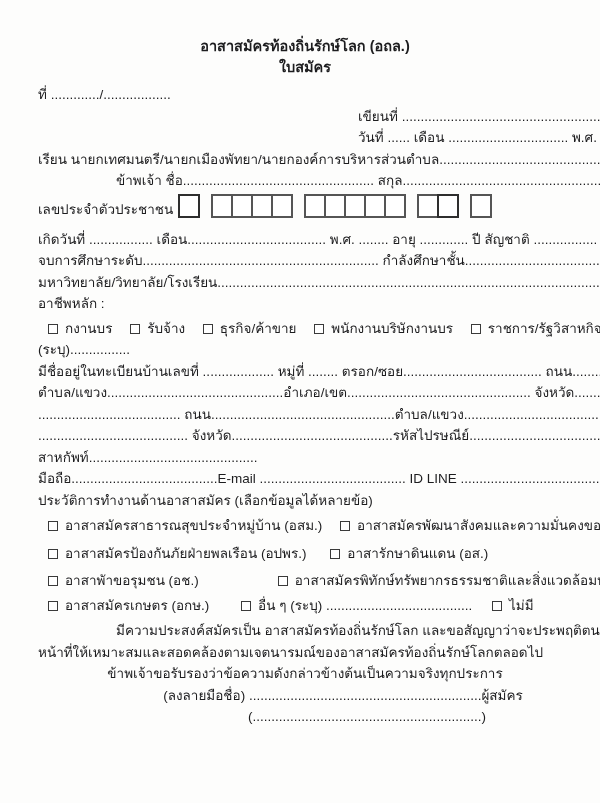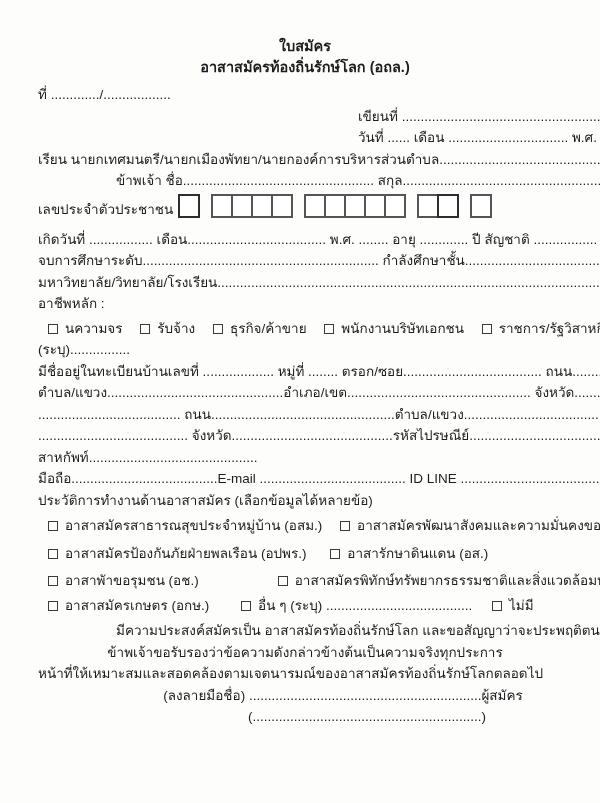--- a/index.html
+++ b/index.html
@@ -33,22 +33,22 @@
   .idb { width:22px; height:24px; border:2px solid #555; background:#fff; margin-left:-2px; }
   .idb:first-child { margin-left:0; }
   .idg.g1 .idb { border-color:#2e2e2e; }
   .idg.g4 .idb:nth-child(2), .idg.g4 .idb:nth-child(3) { border-color:#2e2e2e; }
 </style>
 </head>
 <body>
 
 <div class="page">
 
+  <div class="title">อาสาสมัครท้องถิ่นรักษ์โลก (อถล.)</div>
   <div class="title">ใบสมัคร</div>
-  <div class="title">อาสาสมัครท้องถิ่นรักษ์โลก (อถล.)</div>
 
   <div class="line" style="margin-top:6px;">ที่ ............./..................</div>
 
   <div class="right-block">
     <div class="line">เขียนที่ ...................................................................</div>
     <div class="line">วันที่ ...... เดือน ................................ พ.ศ. .........</div>
   </div>
 
   <div class="line">เรียน  นายกเทศมนตรี/นายกเมืองพัทยา/นายกองค์การบริหารส่วนตำบล.............................................................</div>
 
@@ -77,24 +77,24 @@
         </span></span>
   </div>
 
   <div class="line">เกิดวันที่ ................. เดือน..................................... พ.ศ. ........ อายุ ............. ปี  สัญชาติ .................   หมู่โลหิต.........</div>
   <div class="line">จบการศึกษาระดับ............................................................... กำลังศึกษาชั้น................................................................</div>
   <div class="line">มหาวิทยาลัย/วิทยาลัย/โรงเรียน.........................................................................................................................................</div>
 
   <div class="line">อาชีพหลัก :</div>
 
   <div class="line pad10" style="margin-top:3px;">
-    <span class="opt"><span class="cb"></span><span>นความจร</span></span>
+    <span class="opt"><span class="cb"></span><span>กงานบร</span></span>
     <span class="opt"><span class="cb"></span><span>รับจ้าง</span></span>
     <span class="opt"><span class="cb"></span><span>ธุรกิจ/ค้าขาย</span></span>
-    <span class="opt"><span class="cb"></span><span>พนักงานบริษัทเอกชน</span></span>
+    <span class="opt"><span class="cb"></span><span>พนักงานบริษักงานบร</span></span>
     <span class="opt"><span class="cb"></span><span>ราชการ/รัฐวิสาหกิจ</span></span>
     
   </div>
   <div class="line">(ระบุ)................</div>
 
   <div class="line">มีชื่ออยู่ในทะเบียนบ้านเลขที่ ................... หมู่ที่ ........ ตรอก/ซอย..................................... ถนน..........................................</div>
   <div class="line">ตำบล/แขวง...............................................อำเภอ/เขต................................................. จังหวัด................................................</div>
 
   <div class="line">...................................... ถนน.................................................ตำบล/แขวง.........................................อำเภอ/เขต</div>
   <div class="line">........................................ จังหวัด...........................................รหัสไปรษณีย์..........................................หมายเลข</div>
@@ -115,18 +115,18 @@
     <span class="opt w212"><span class="cb"></span><span>อาสาพัาขอรุมชน (อช.)</span></span>
     <span class="opt" style="margin-right:0;"><span class="cb"></span><span>อาสาสมัครพิทักษ์ทรัพยากรธรรมชาติและสิ่งแวดล้อมหมู่บ้าน</span></span>
   </div>
   <div class="line pad10" style="margin-top:3px;">
     <span class="opt" style="margin-right:28px;"><span class="cb"></span><span>อาสาสมัครเกษตร (อกษ.)</span></span>
     <span class="opt" style="margin-right:16px;text-align:right;"><span class="cb"></span><span>อื่น ๆ (ระบุ) .......................................</span></span>
     <span class="opt" style="margin-right:0;"><span class="cb"></span><span>ไม่มี</span></span>
   </div>
 
   <div class="line indent1" style="margin-top:4px;">มีความประสงค์สมัครเป็น อาสาสมัครท้องถิ่นรักษ์โลก และขอสัญญาว่าจะประพฤติตนและปฏิบัติ</div>
+  <div class="line">หน้าที่ให้เหมาะสมและสอดคล้องตามเจตนารมณ์ของอาสาสมัครท้องถิ่นรักษ์โลกตลอดไป</div>
   <div class="line center">ข้าพเจ้าขอรับรองว่าข้อความดังกล่าวข้างต้นเป็นความจริงทุกประการ</div>
-  <div class="line">หน้าที่ให้เหมาะสมและสอดคล้องตามเจตนารมณ์ของอาสาสมัครท้องถิ่นรักษ์โลกตลอดไป</div>
   <div class="line shift-right">(ลงลายมือชื่อ) ..............................................................ผู้สมัคร</div>
   <div class="line shift-right2">(.............................................................)</div>
 
 </div>
 
 </body></html>

